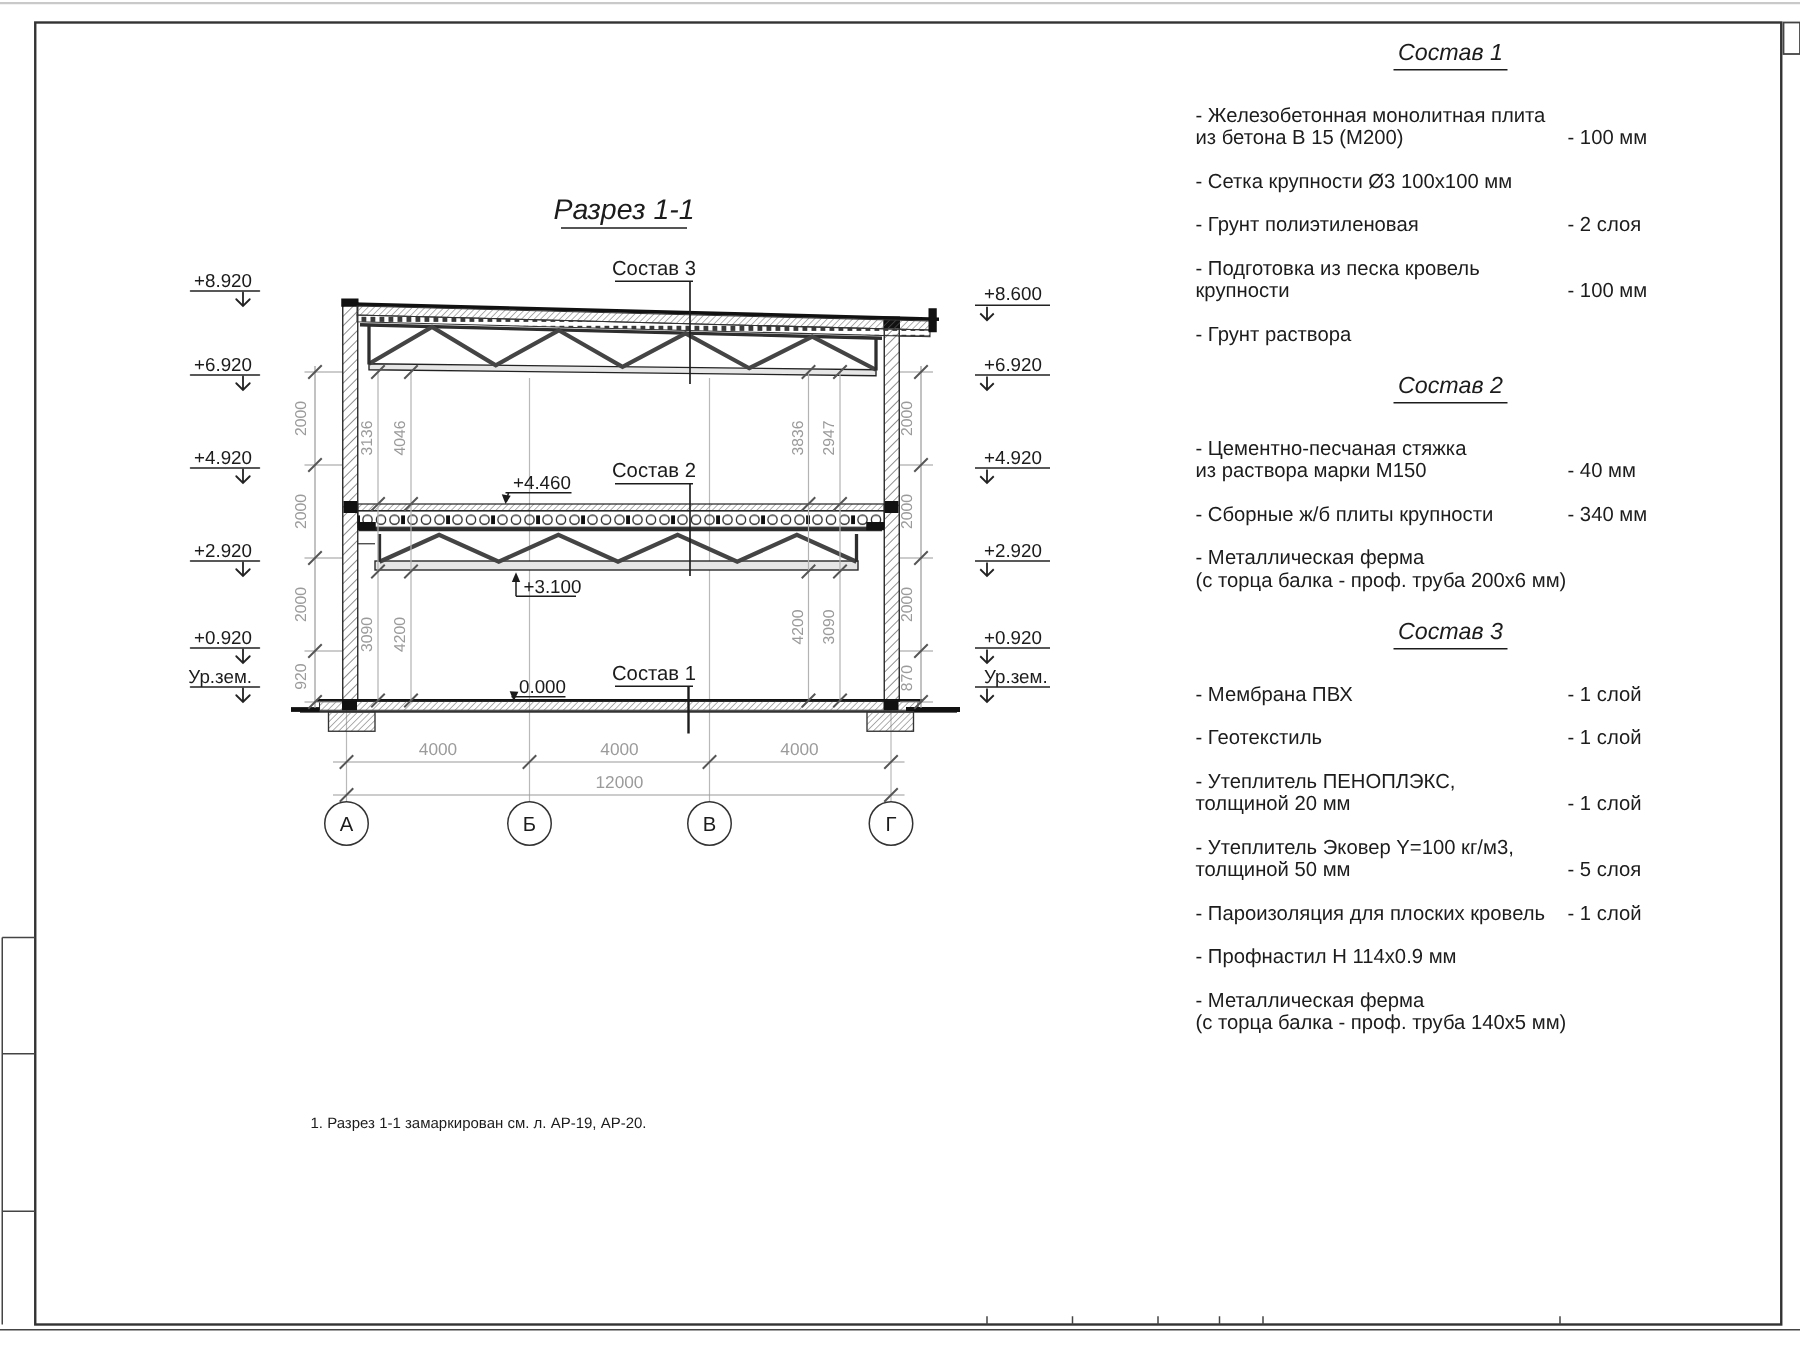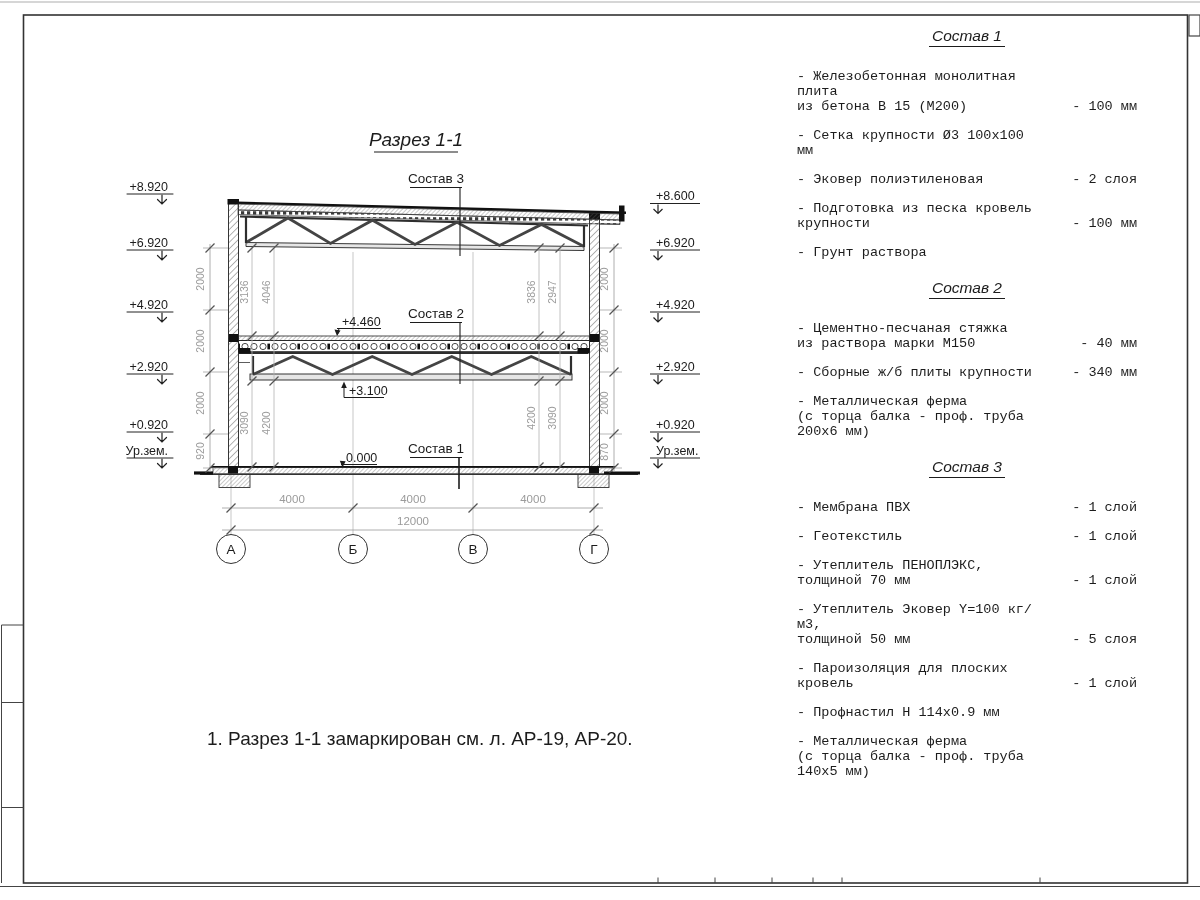--- a/index.html
+++ b/index.html
@@ -7,25 +7,25 @@
          font-family:"Liberation Sans",sans-serif;color:#1c1c1c;}
   svg{position:absolute;left:0;top:0;}
   svg text{font-family:"Liberation Sans",sans-serif;}
 
   
   .specs{position:absolute;left:797px;top:28px;width:340px;font-size:13.5px;line-height:15px;}
   .spec-block{margin-top:20px;}
   .spec-block:first-child{margin-top:0;}
   .spec-title{text-align:center;font-style:italic;font-size:15.5px;margin-bottom:26px;}
   .spec-title span{border-bottom:1px solid #1c1c1c;padding:0 3px 2px;}
-  .spec-item{display:flex;align-items:flex-end;margin-bottom:14px;font-family:Liberation Mono, monospace;}
+  .spec-item{display:flex;align-items:flex-end;margin-bottom:14px;}
   .spec-name{white-space:pre-line;}
-  .spec-value{margin-left:auto;width:92px;flex:none;text-align:right;}
-
-  .note{position:absolute;left:207px;top:728px;font-size:19px;}
+  .spec-value{margin-left:auto;width:92px;flex:none;}
+
+  .note{position:absolute;left:207px;top:744px;font-size:10px;}
 </style>
 </head>
 <body>
 
 <div class="sheet">
 
 <svg width="1200" height="900" viewBox="0 0 1200 900">
   <defs>
     <pattern id="hatchWall" width="4.5" height="4.5" patternUnits="userSpaceOnUse" patternTransform="rotate(45)">
       <line x1="0" y1="0" x2="0" y2="4.5" stroke="#5a5a5a" stroke-width="0.9"></line>
@@ -348,21 +348,21 @@
     <div class="spec-item">
       <div class="spec-name">- Железобетонная  монолитная плита
 из бетона В 15 (М200)</div>
       <div class="spec-value">- 100 мм</div>
     </div>
     <div class="spec-item">
       <div class="spec-name">- Сетка крупности Ø3 100х100 мм</div>
       <div class="spec-value"></div>
     </div>
     <div class="spec-item">
-      <div class="spec-name">- Эковер полиэтиленовая</div>
+      <div class="spec-name">- Грунт полиэтиленовая</div>
       <div class="spec-value">- 2 слоя</div>
     </div>
     <div class="spec-item">
       <div class="spec-name">- Подготовка из песка кровель
 крупности</div>
       <div class="spec-value">- 100 мм</div>
     </div>
     <div class="spec-item">
       <div class="spec-name">- Грунт раствора</div>
       <div class="spec-value"></div>
@@ -392,21 +392,21 @@
     <div class="spec-item">
       <div class="spec-name">- Мембрана ПВХ</div>
       <div class="spec-value">- 1 слой</div>
     </div>
     <div class="spec-item">
       <div class="spec-name">- Геотекстиль</div>
       <div class="spec-value">- 1 слой</div>
     </div>
     <div class="spec-item">
       <div class="spec-name">- Утеплитель ПЕНОПЛЭКС,
-толщиной 70 мм</div>
+толщиной 20 мм</div>
       <div class="spec-value">- 1 слой</div>
     </div>
     <div class="spec-item">
       <div class="spec-name">- Утеплитель Эковер Y=100 кг/м3,
 толщиной 50 мм</div>
       <div class="spec-value">- 5 слоя</div>
     </div>
     <div class="spec-item">
       <div class="spec-name">- Пароизоляция для плоских кровель</div>
       <div class="spec-value">- 1 слой</div>

